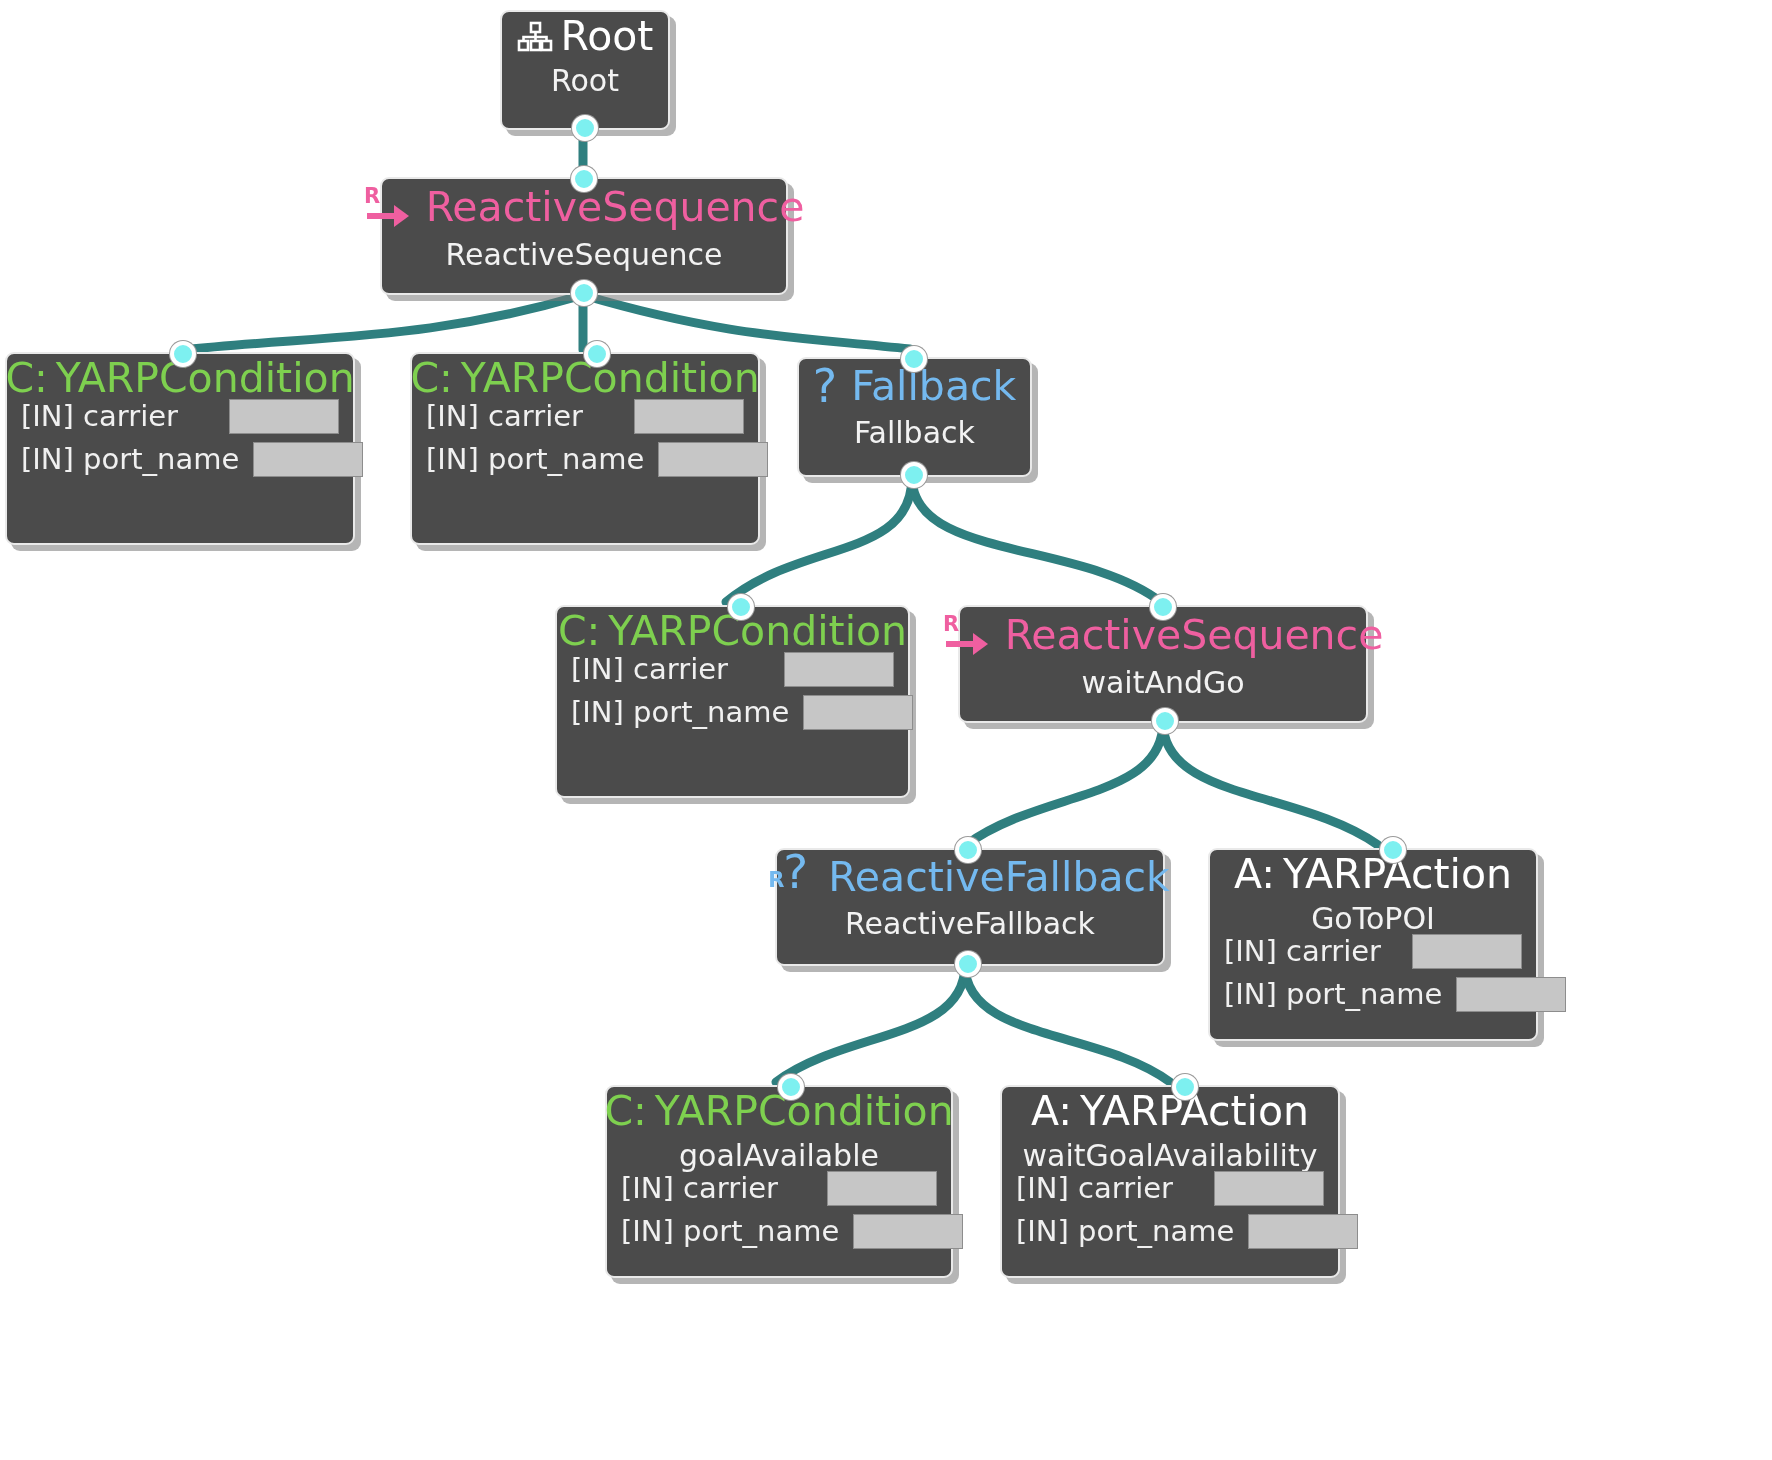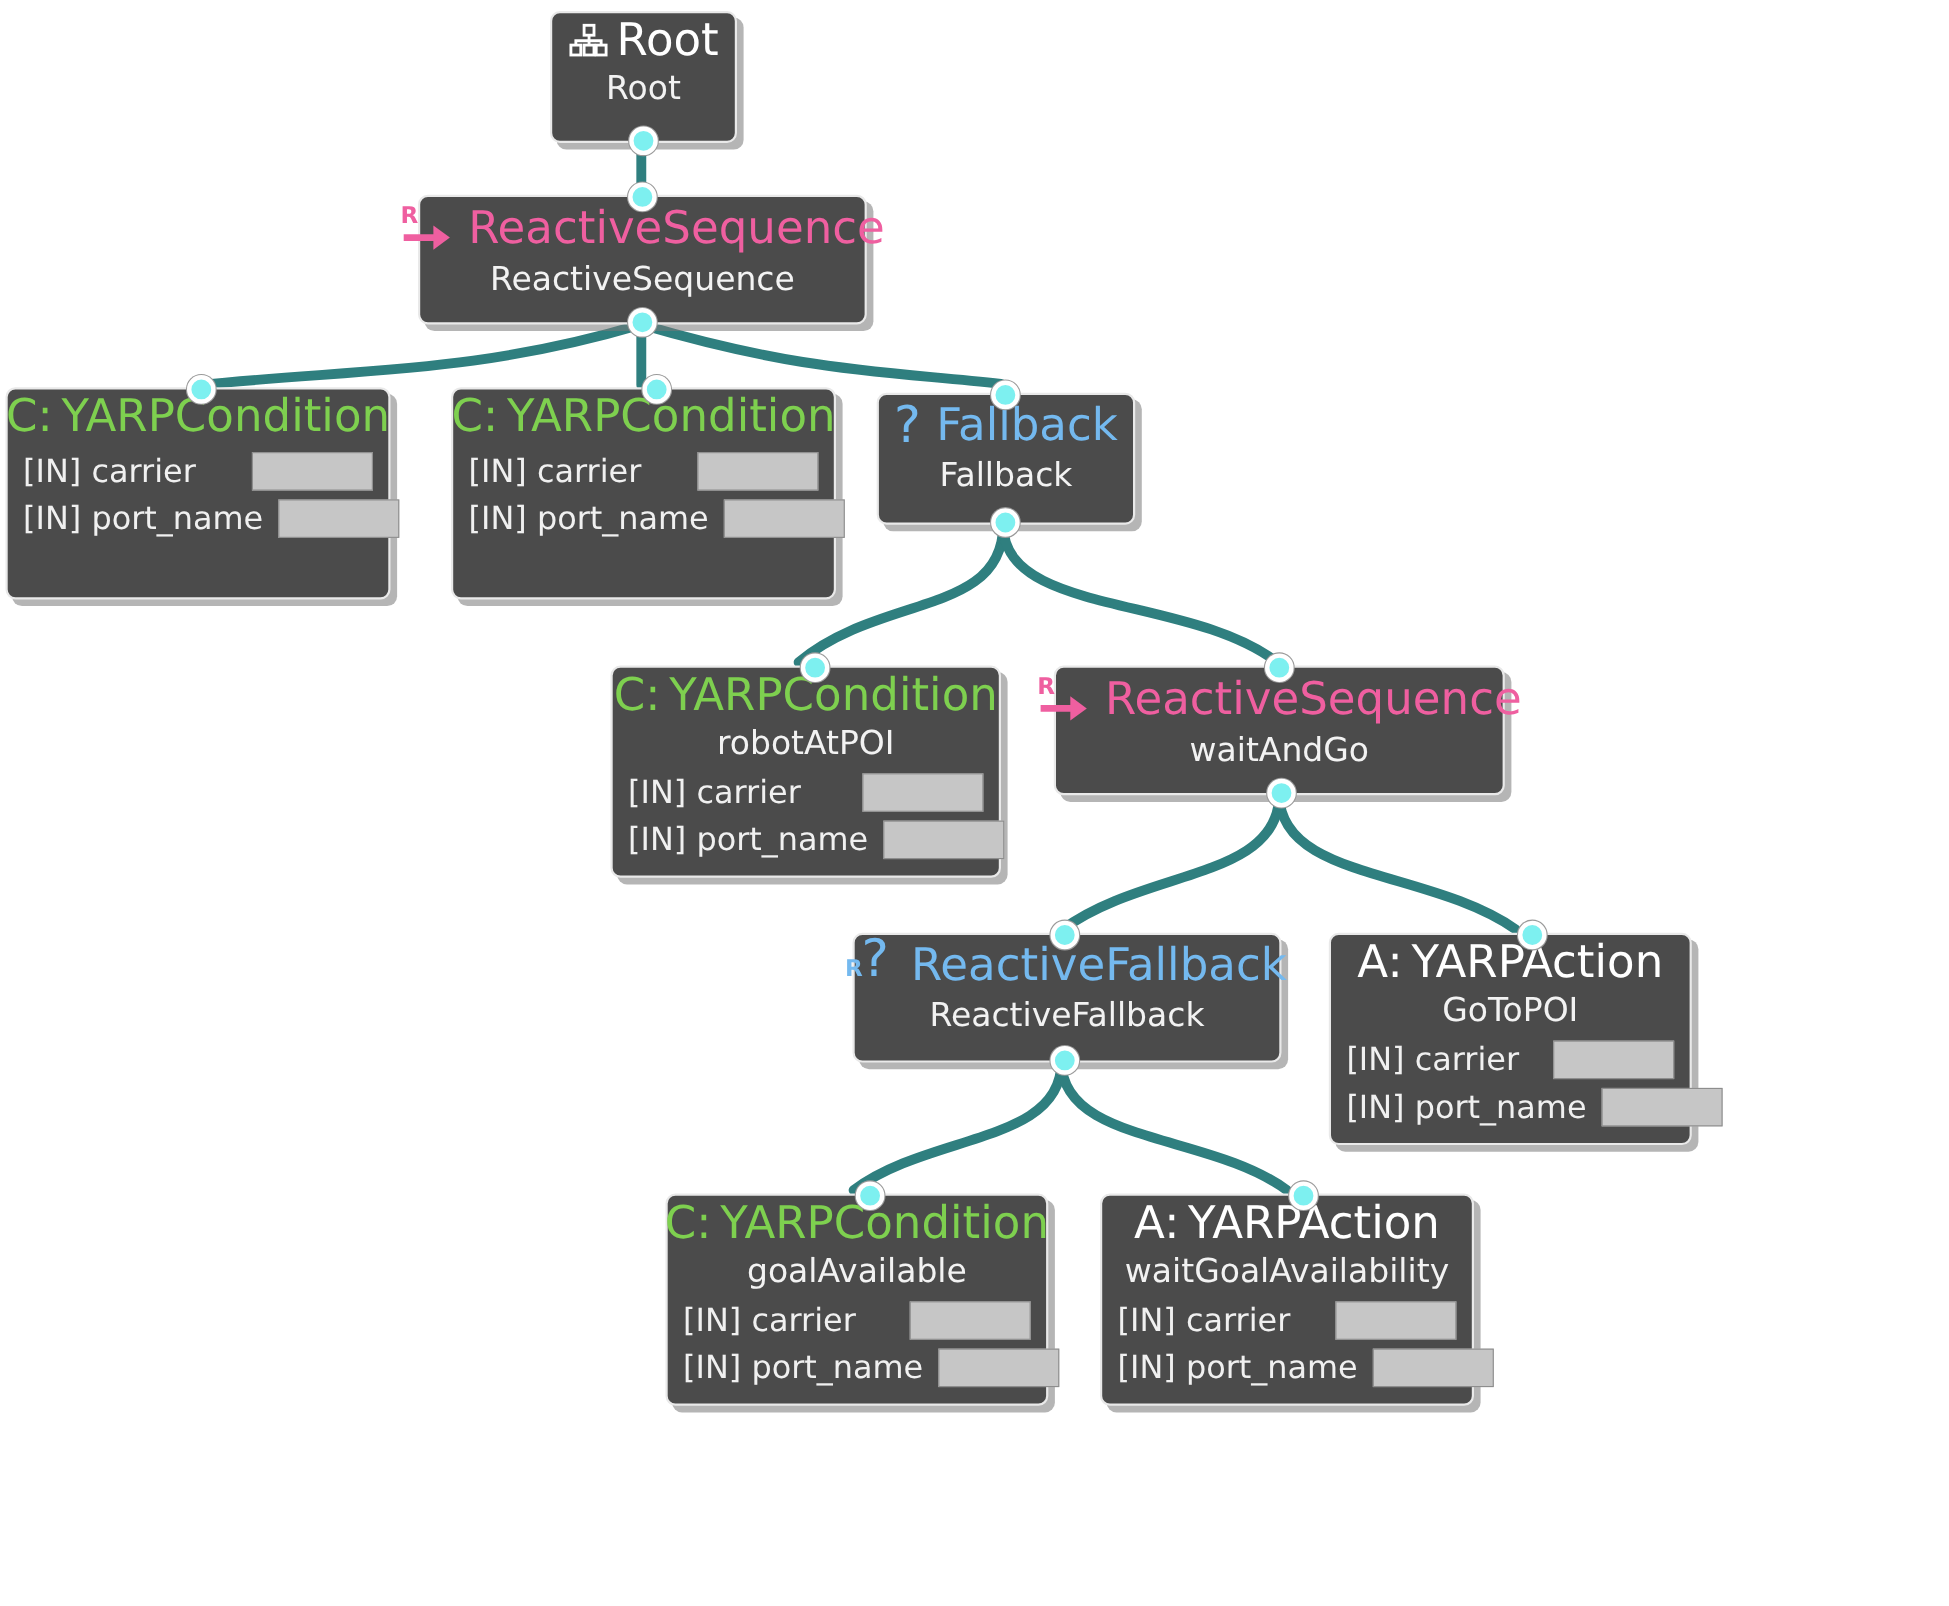--- a/index.html
+++ b/index.html
@@ -11,21 +11,21 @@
   .node{position:absolute;box-sizing:border-box;
         background:#4b4b4b;border:2px solid #e9e9e9;border-radius:9px;
         box-shadow:6px 6px 0 0 rgba(120,120,120,.55);
         padding:4px 0 6px 0;}
   .node-title{display:flex;align-items:center;justify-content:center;
               gap:8px;white-space:nowrap;line-height:1;}
   .node-title .ttxt{font-size:41px;font-weight:400;letter-spacing:0px;}
   .node-title .pfx{font-size:41px;font-weight:400;}
   .node-sub{text-align:center;color:#f2f2f2;font-size:30px;margin-top:9px;
             white-space:nowrap;line-height:1;}
-  .ports{margin-top:12px;}
+  .ports{margin-top:0;}
   .port-row{display:flex;align-items:center;justify-content:space-between;
             padding:0 14px;margin-bottom:9px;height:34px;}
   .port-label{color:#f0f0f0;font-size:29px;white-space:nowrap;line-height:1;}
   .port-box{width:108px;height:33px;background:#c6c6c6;border:1px solid #8d8d8d;
             flex:0 0 auto;margin-left:14px;}
 
   
   .c-cond{color:#7ed04f;}
   .c-act{color:#ffffff;}
   .c-seq{color:#ef5fa0;}
@@ -161,21 +161,20 @@
     <div class="node-sub">Fallback</div>
     <div class="pin" style="left:102px;top:-13px;"></div>
     <div class="pin" style="left:102px;bottom:-13px;"></div>
   </div>
 
   <div class="node" style="left:555px;top:605px;width:355px;height:193px;">
     <div class="node-title">
       <span class="pfx c-cond">C:</span>
       <span class="ttxt c-cond">YARPCondition</span>
     </div>
-    <div class="node-sub">robotAtPOI</div>
     <div class="ports">
       <div class="port-row">
         <span class="port-label">
           <span>[IN]</span>
           <span>carrier</span>
         </span>
         <span class="port-box"></span>
       </div>
       <div class="port-row">
         <span class="port-label">

